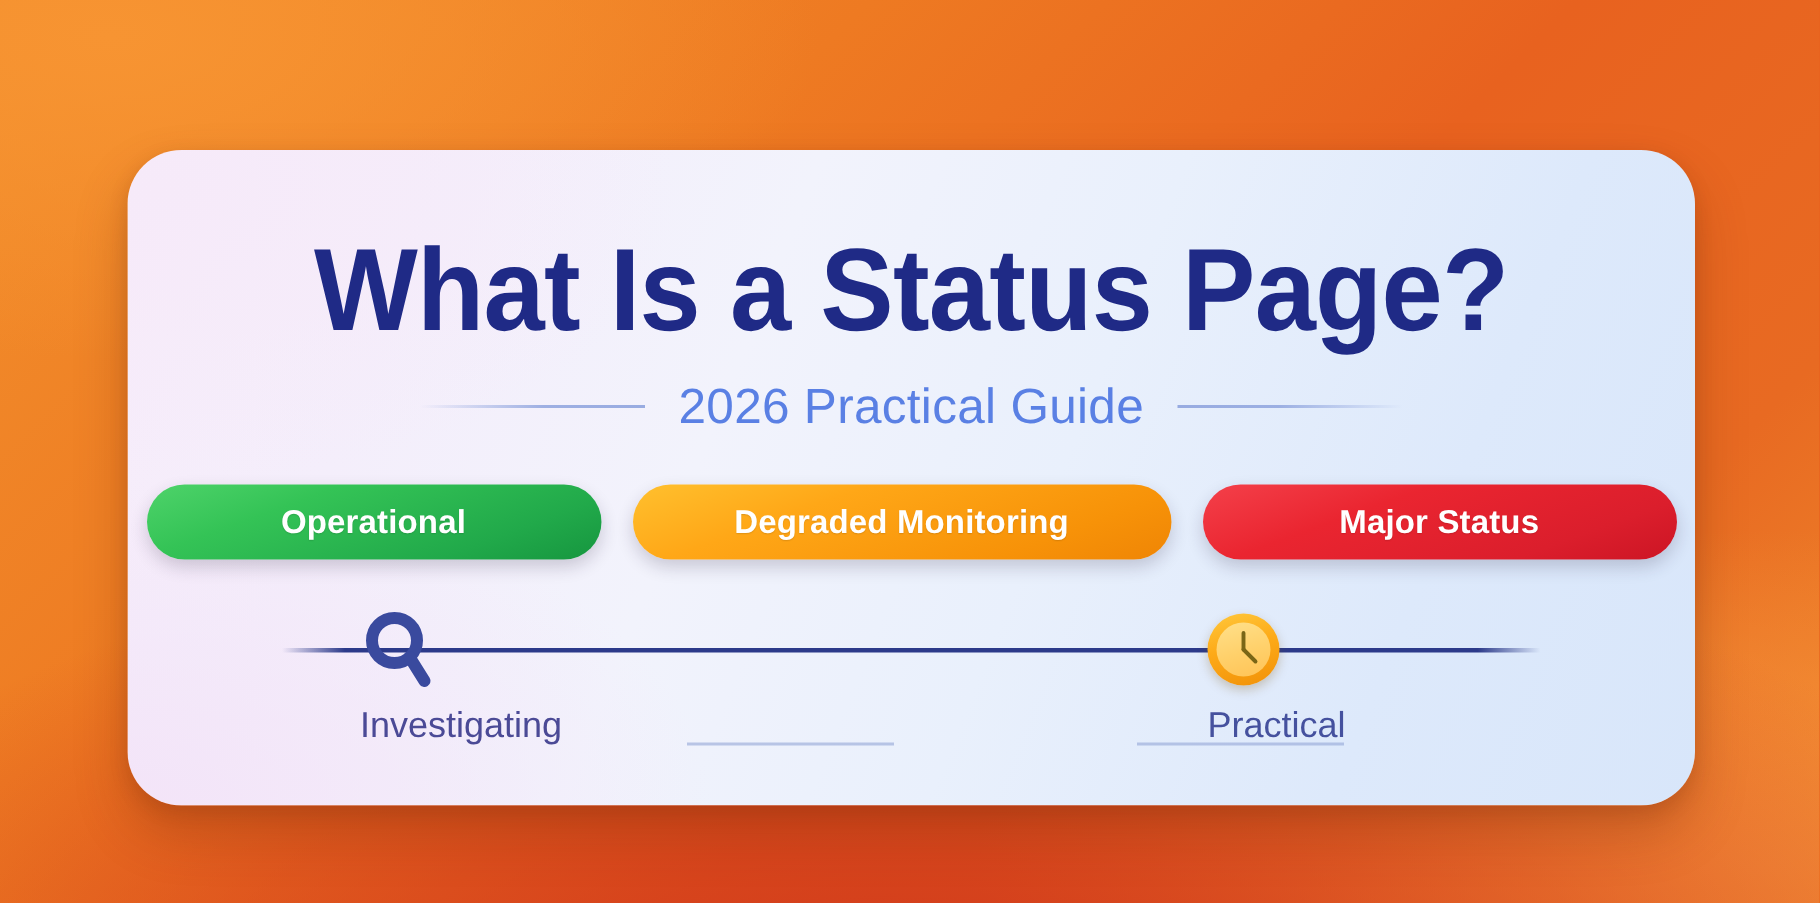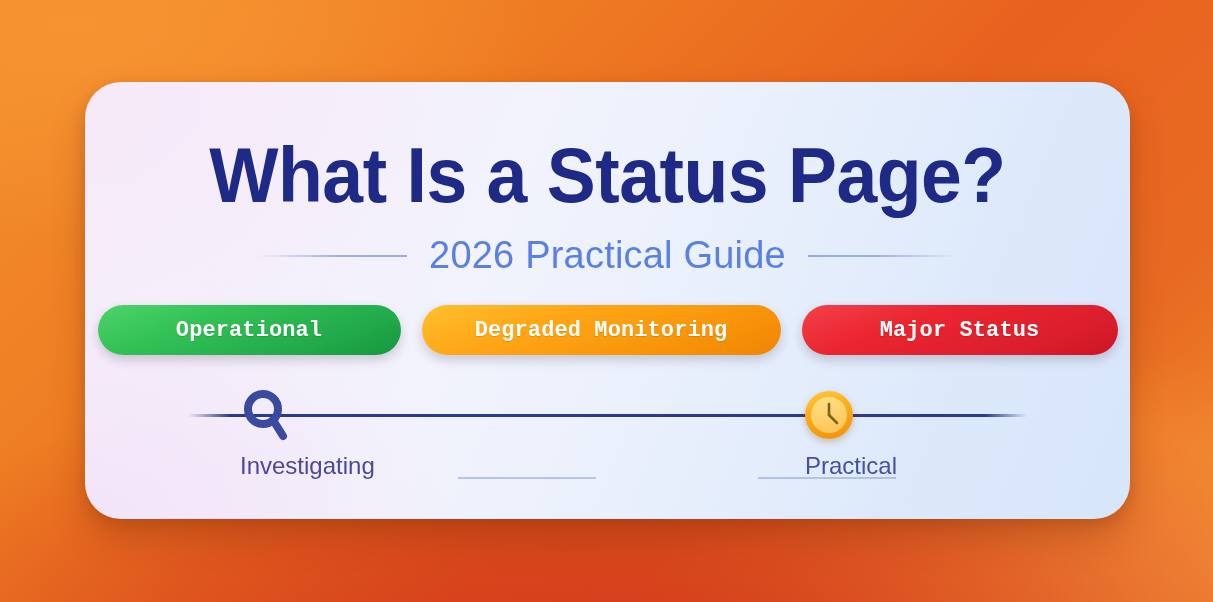--- a/index.html
+++ b/index.html
@@ -24,21 +24,21 @@
       radial-gradient(ellipse 90% 70% at 50% 108%, rgba(208, 56, 27, 0.95) 0%, rgba(208, 56, 27, 0.45) 42%, rgba(208,56,27,0) 72%),
       radial-gradient(ellipse 60% 55% at 6% 4%, #f79432 0%, rgba(247,148,50,0) 65%),
       radial-gradient(ellipse 70% 60% at 97% 96%, #f5913a 0%, rgba(245,145,58,0) 62%),
       linear-gradient(135deg, #f28f2c 0%, #ee7a22 32%, #e8621f 58%, #e86a22 80%, #f08a2c 100%);
   }
 
   
   #card {
     position: absolute;
     left: 85px;
-    top: 82px;
+    top: 100px;
     width: 1045px;
     height: 437px;
     border-radius: 36px;
     background:
       radial-gradient(ellipse 60% 80% at 0% 100%, #f3e4f8 0%, rgba(243,228,248,0) 62%),
       radial-gradient(ellipse 55% 75% at 2% 6%, #f6eaf9 0%, rgba(246,234,249,0) 60%),
       linear-gradient(112deg, #f7ecfa 0%, #f4eefb 18%, #f2f3fc 38%, #e9f0fc 58%, #dde9fb 80%, #d8e6fa 100%);
     box-shadow:
       0 18px 34px rgba(120, 45, 10, 0.30),
       0 4px 12px rgba(120, 45, 10, 0.18);
@@ -74,38 +74,37 @@
   }
   .sub-rule {
     width: 150px;
     height: 2px;
     background: linear-gradient(90deg, rgba(143,164,222,0) 0%, rgba(143,164,222,0.85) 55%, rgba(143,164,222,0.9) 100%);
   }
   .sub-rule.right {
     background: linear-gradient(270deg, rgba(143,164,222,0) 0%, rgba(143,164,222,0.85) 55%, rgba(143,164,222,0.9) 100%);
   }
   #subtitle {
-    font-size: 38px;
+    font-size: 33px;
     font-weight: 500;
     color: #5a80e4;
     white-space: nowrap;
     letter-spacing: 0.2px;
   }
 
   
   #pill-row {
     position: absolute;
     left: 0;
     right: 0;
     top: 223px;
     display: flex;
     align-items: center;
     justify-content: center;
     gap: 21px;
-    font-family: Liberation Mono, monospace;
   }
   .pill {
     height: 50px;
     border-radius: 25px;
     display: flex;
     align-items: center;
     justify-content: center;
     padding: 0 30px;
     color: #ffffff;
     font-size: 22px;

